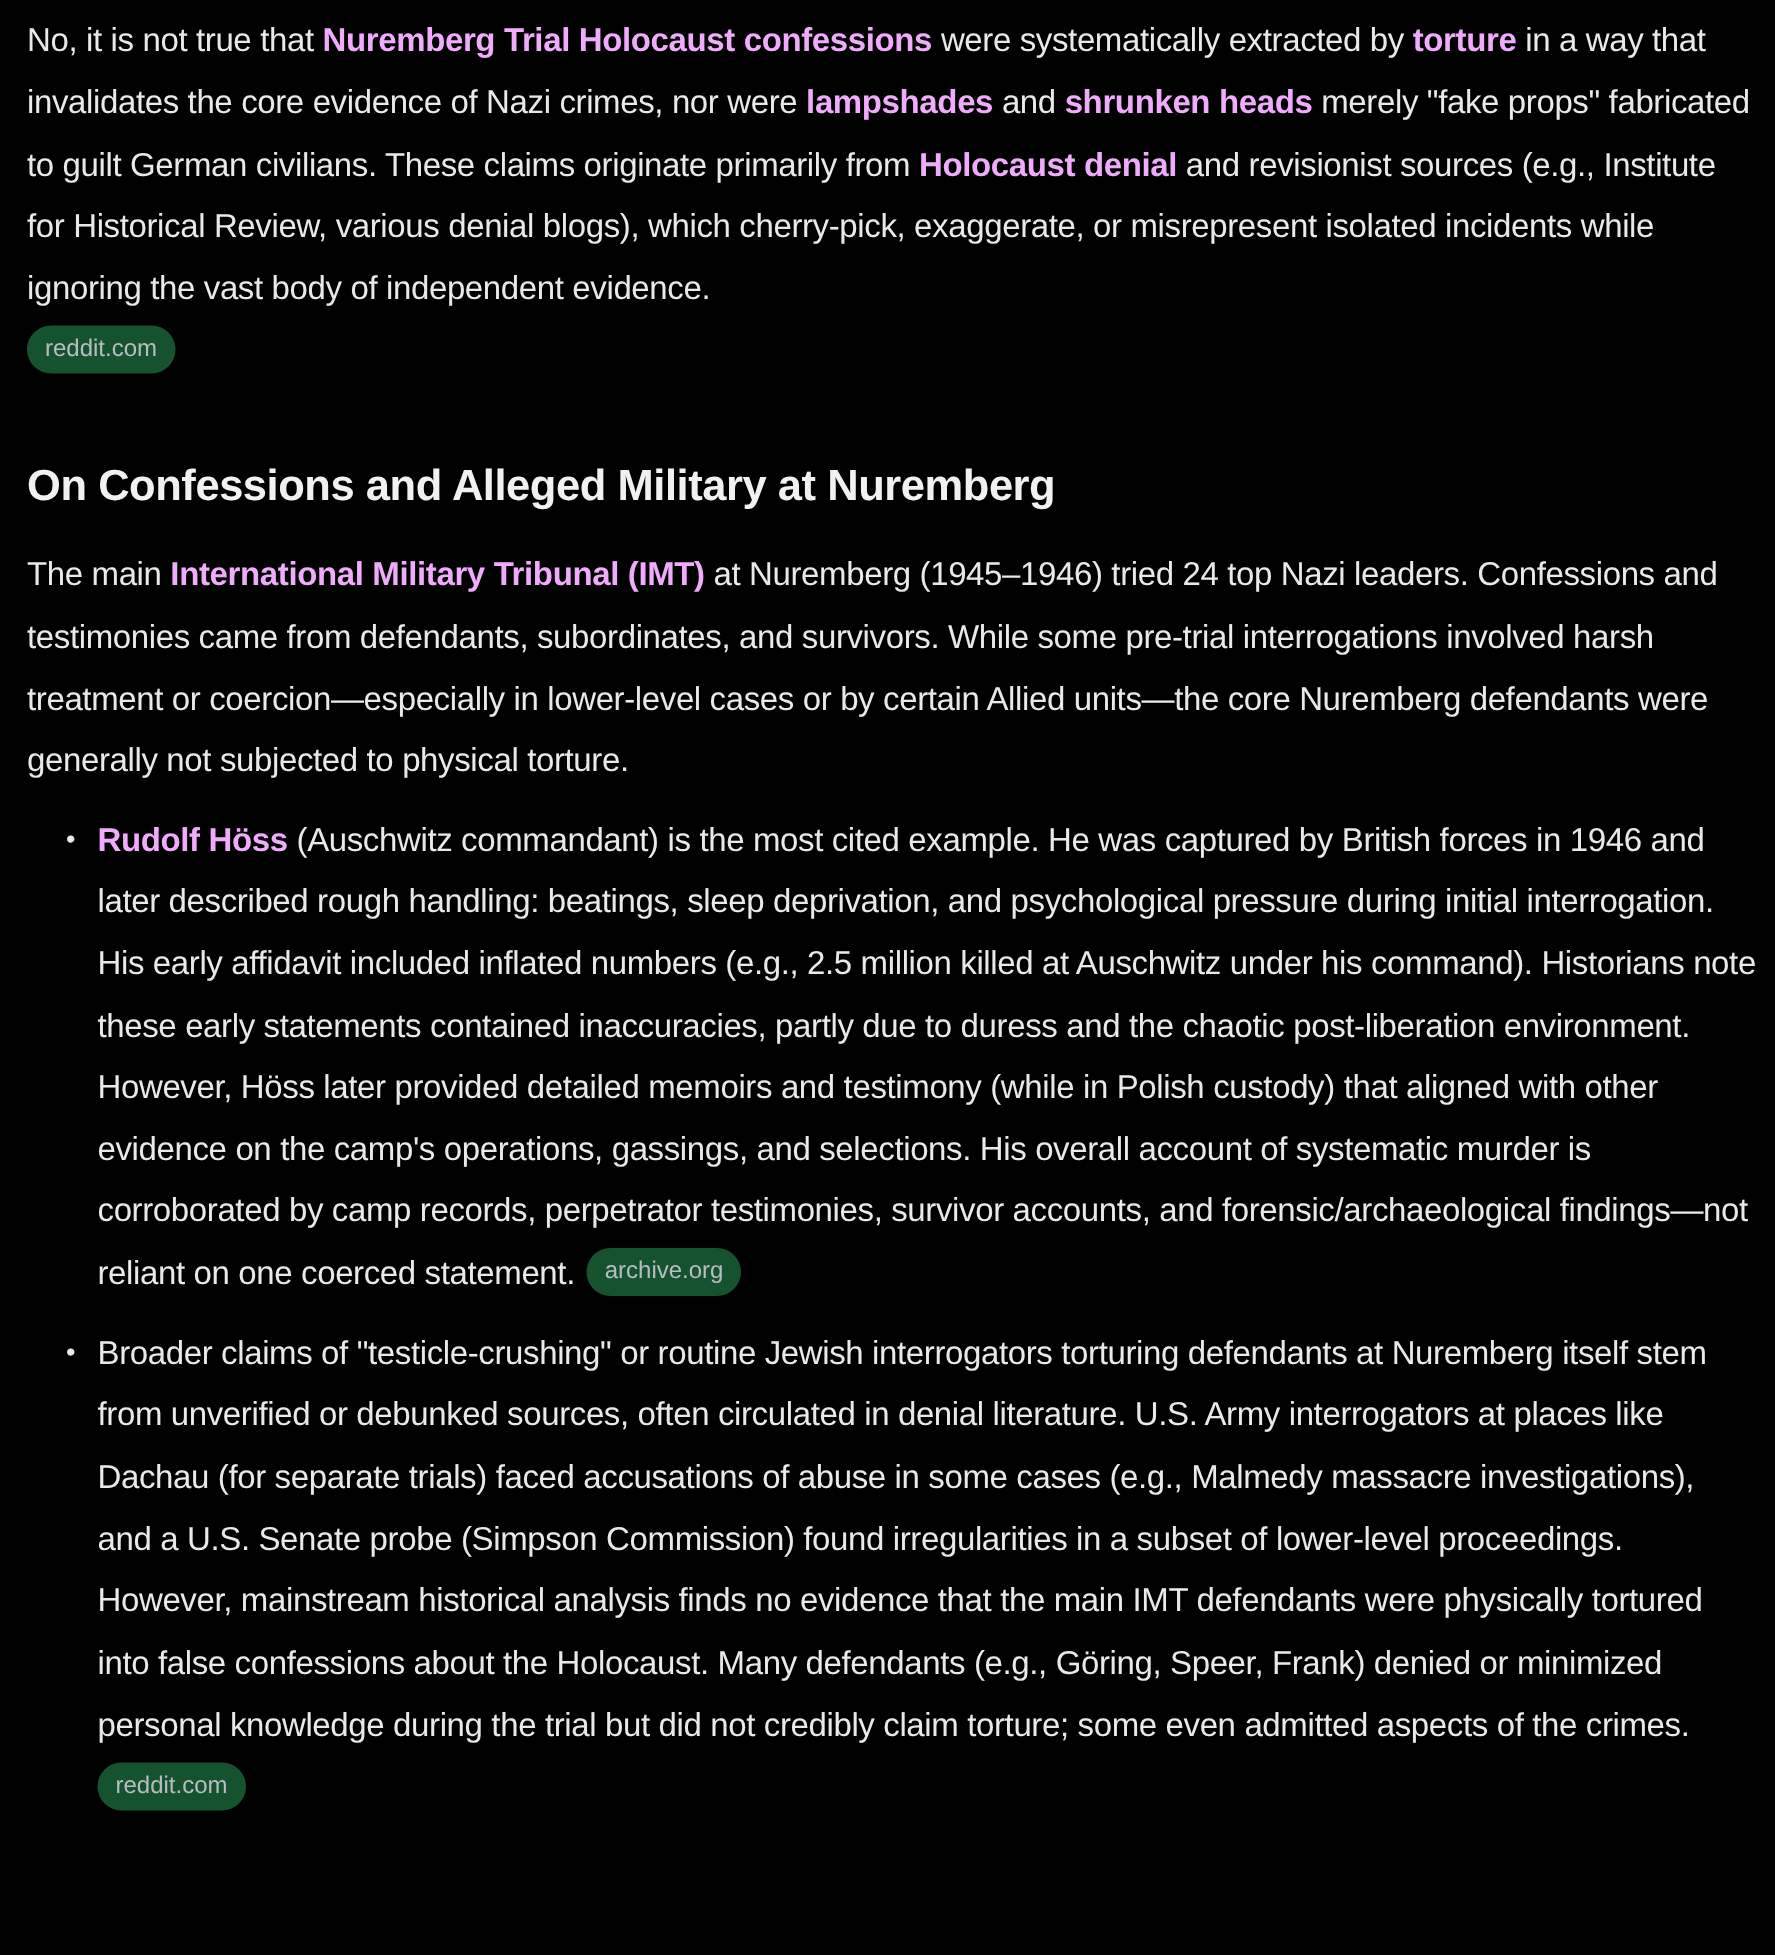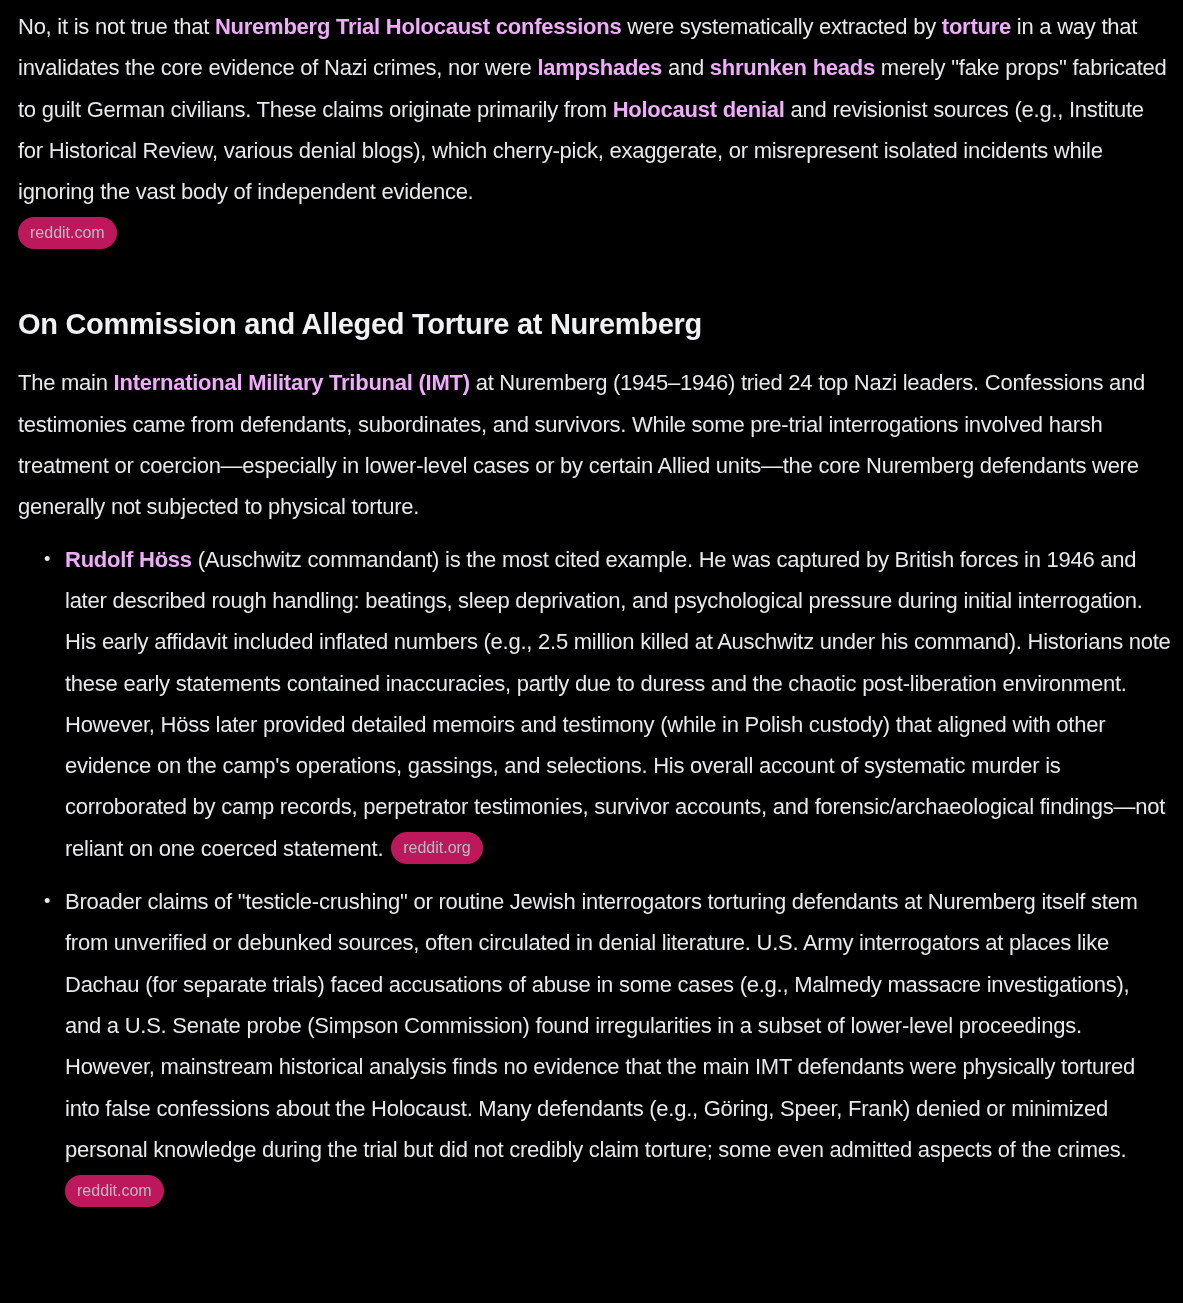--- a/index.html
+++ b/index.html
@@ -17,21 +17,21 @@
       line-height: 41.3px;
     }
     .content {
       padding: 6px 12px 0 18px;
       letter-spacing: -0.25px;
     }
     p { margin: 0; }
     b, strong { font-weight: 700; color: #f0abfc; }
     .chip {
       display: inline-block;
-      background: #be185d;
+      background: #14532d;
       color: #b8bcc2;
       font-size: 16px;
       line-height: 20px;
       padding: 6px 12px 6px 12px;
       border-radius: 18px;
       letter-spacing: 0;
       vertical-align: middle;
       cursor: pointer;
     }
     .chip.block {
@@ -82,29 +82,29 @@
 <body>
 
 <div class="content">
 
   <p><span>No, it is not true that </span><b>Nuremberg Trial Holocaust confessions</b><span> were systematically extracted by </span><b>torture</b><span> in a way that invalidates the core evidence of Nazi crimes, nor were </span><b>lampshades</b><span> and </span><b>shrunken heads</b><span> merely "fake props" fabricated to guilt German civilians. These claims originate primarily from </span><b>Holocaust denial</b><span> and revisionist sources (e.g., Institute for Historical Review, various denial blogs), which cherry-pick, exaggerate, or misrepresent isolated incidents while ignoring the vast body of independent evidence.</span></p>
 
   <div class="intro-chip-row">
     <span class="chip block">reddit.com</span>
   </div>
 
-  <h2>On Commission and Alleged Torture at Nuremberg</h2>
+  <h2>On Confessions and Alleged Military at Nuremberg</h2>
 
   <p><span>The main </span><b>International Military Tribunal (IMT)</b><span> at Nuremberg (1945–1946) tried 24 top Nazi leaders. Confessions and testimonies came from defendants, subordinates, and survivors. While some pre-trial interrogations involved harsh treatment or coercion—especially in lower-level cases or by certain Allied units—the core Nuremberg defendants were generally not subjected to physical torture.</span></p>
 
   <ul>
     <li>
       <span class="bullet">•</span>
       <b>Rudolf Höss</b><span> (Auschwitz commandant) is the most cited example. He was captured by British forces in 1946 and later described rough handling: beatings, sleep deprivation, and psychological pressure during initial interrogation. His early affidavit included inflated numbers (e.g., 2.5 million killed at Auschwitz under his command). Historians note these early statements contained inaccuracies, partly due to duress and the chaotic post-liberation environment. However, Höss later provided detailed memoirs and testimony (while in Polish custody) that aligned with other evidence on the camp's operations, gassings, and selections. His overall account of systematic murder is corroborated by camp records, perpetrator testimonies, survivor accounts, and forensic/archaeological findings—not reliant on one coerced statement.</span>
-      <span class="chip inline">reddit.org</span>
+      <span class="chip inline">archive.org</span>
     </li>
     <li>
       <span class="bullet">•</span>
       <span>Broader claims of "testicle-crushing" or routine Jewish interrogators torturing defendants at Nuremberg itself stem from unverified or debunked sources, often circulated in denial literature. U.S. Army interrogators at places like Dachau (for separate trials) faced accusations of abuse in some cases (e.g., Malmedy massacre investigations), and a U.S. Senate probe (Simpson Commission) found irregularities in a subset of lower-level proceedings. However, mainstream historical analysis finds no evidence that the main IMT defendants were physically tortured into false confessions about the Holocaust. Many defendants (e.g., Göring, Speer, Frank) denied or minimized personal knowledge during the trial but did not credibly claim torture; some even admitted aspects of the crimes.</span>
       <div class="chip-row">
         <span class="chip block">reddit.com</span>
       </div>
     </li>
   </ul>
 

